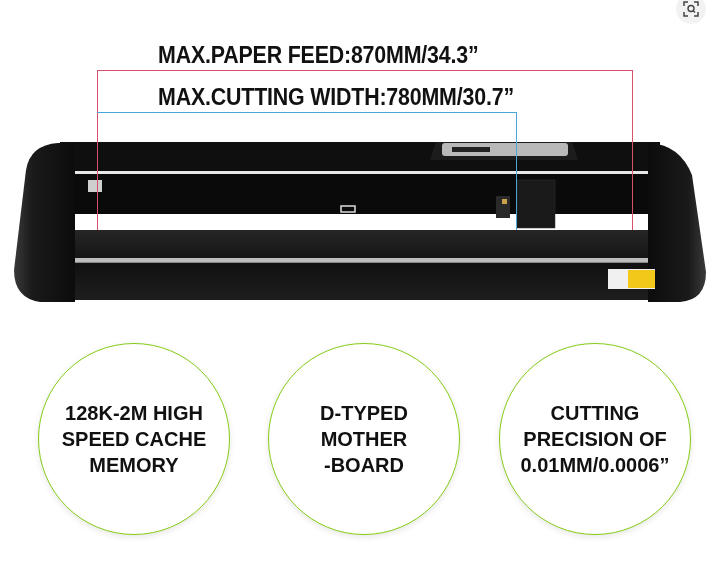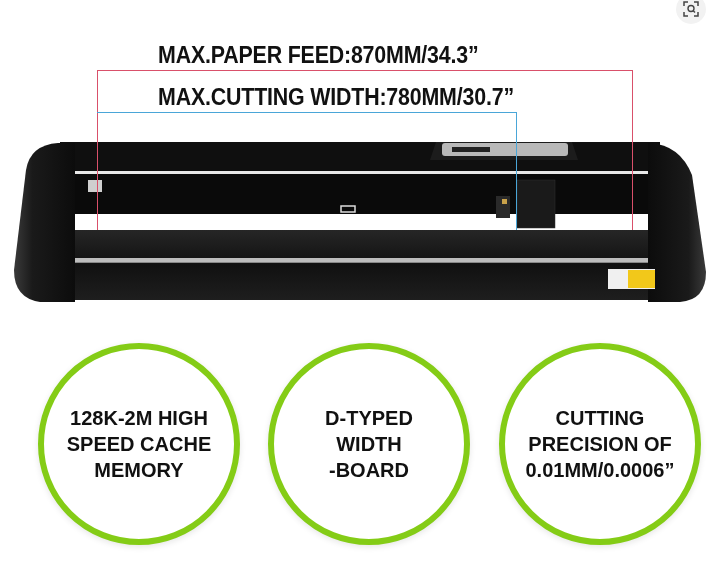--- a/index.html
+++ b/index.html
@@ -3,21 +3,21 @@
   <meta charset="utf-8">
   <style>
     html, body { margin:0; padding:0; }
     body { width:722px; height:567px; background:#ffffff; position:relative; overflow:hidden; font-family:"Liberation Sans", sans-serif; }
     .zoom-btn { position:absolute; left:676px; top:-6px; width:30px; height:30px; border-radius:50%; background:#f2f2f2; display:flex; align-items:center; justify-content:center; }
     .spec { position:absolute; font-family:"Liberation Sans", sans-serif; font-weight:bold; color:#111; font-size:23px; letter-spacing:-0.2px; white-space:nowrap; transform:scaleX(0.93); transform-origin:left center; }
     .line { position:absolute; }
     .red { background:#d9506a; }
     .blue { background:#4aa6d8; }
     .machine { position:absolute; left:0; top:0; width:722px; height:320px; }
-    .circle { position:absolute; width:190px; height:190px; border-radius:50%; background:#fff; border:6px solid #84cc16; box-shadow:0 2px 6px rgba(0,0,0,0.10); display:flex; align-items:center; justify-content:center; text-align:center; }
+    .circle { position:absolute; width:190px; height:190px; border-radius:50%; background:#fff; border:1px solid #84cc16; box-shadow:0 2px 6px rgba(0,0,0,0.10); display:flex; align-items:center; justify-content:center; text-align:center; }
     .circle-text { font-family:"Liberation Sans", sans-serif; font-weight:bold; font-size:20px; line-height:26px; color:#111; white-space:pre-line; }
   </style>
 </head>
 <body>
 
 <div class="zoom-btn">
   <svg width="16" height="16" viewBox="0 0 16 16">
     <path d="M1 5V1h4M11 1h4v4M15 11v4h-4M5 15H1v-4" stroke="#444" stroke-width="1.5" fill="none"></path>
     <circle cx="8" cy="7.5" r="3" stroke="#444" stroke-width="1.4" fill="none"></circle>
     <line x1="10" y1="9.5" x2="12" y2="11.5" stroke="#444" stroke-width="1.4"></line>
@@ -81,20 +81,20 @@
 <div class="line blue" style="left:97px; top:112px; width:420px; height:1px;"></div>
 <div class="line blue" style="left:516px; top:112px; width:1px; height:118px;"></div>
 
 <div class="circle" style="left:38px; top:343px;">
   <div class="circle-text">128K-2M HIGH
 SPEED CACHE
 MEMORY</div>
 </div>
 <div class="circle" style="left:268px; top:343px;">
   <div class="circle-text">D-TYPED
-WIDTH
+MOTHER
 -BOARD</div>
 </div>
 <div class="circle" style="left:499px; top:343px;">
   <div class="circle-text">CUTTING
 PRECISION OF
 0.01MM/0.0006”</div>
 </div>
 
 </body></html>

